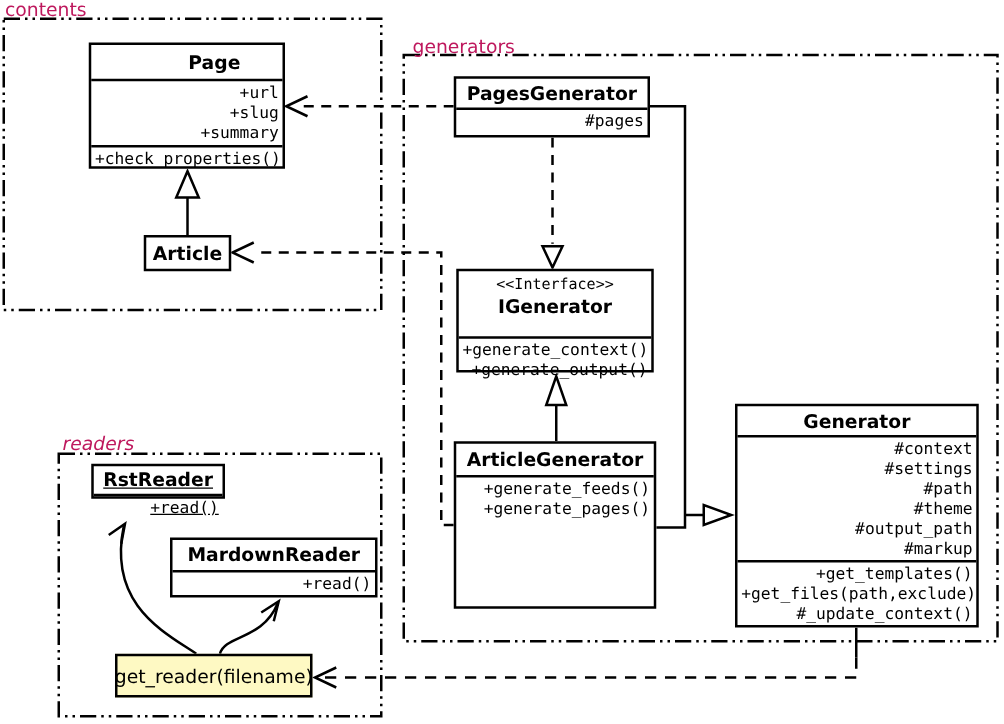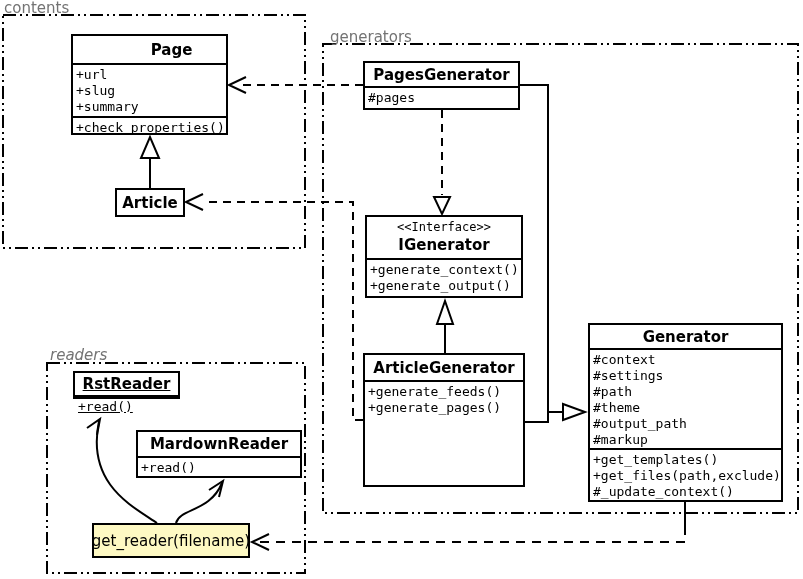--- a/index.html
+++ b/index.html
@@ -2,42 +2,42 @@
 <html><head>
 <meta charset="utf-8">
 <style>
   html,body{margin:0;padding:0;background:#fff;}
   .stage{
     position:relative;width:803px;height:579px;background:#fff;
     font-family:"DejaVu Sans",sans-serif;color:#000;overflow:hidden;
   }
   svg.wires{position:absolute;left:0;top:0;z-index:0;}
   .pkg-label{
-    position:absolute;z-index:2;font-size:15px;line-height:15px;color:#737373;
+    position:absolute;z-index:2;font-size:15px;line-height:15px;color:#be185d;
     background:transparent;white-space:nowrap;
   }
   .uml-box{
     position:absolute;z-index:1;box-sizing:border-box;background:#fff;
     border:2px solid #000;
   }
   .uml-title{
     font-weight:bold;font-size:15px;text-align:center;
     display:flex;align-items:center;justify-content:center;
     white-space:nowrap;
   }
   .uml-stereotype{
     font-family:"DejaVu Sans Mono",monospace;font-weight:normal;font-size:12px;
     text-align:center;line-height:15px;white-space:nowrap;
   }
   .uml-compartment{
     border-top:2px solid #000;
     font-family:"DejaVu Sans Mono",monospace;font-size:13px;
     padding:2px 3px 1px 3px;white-space:nowrap;overflow:hidden;
   }
-  .uml-row{line-height:16px;}
+  .uml-row{line-height:16px;text-align:right;}
   .plain-box{
     position:absolute;z-index:1;box-sizing:border-box;background:#fef9c3;
     border:2px solid #000;display:flex;align-items:center;justify-content:center;
     font-size:15px;white-space:nowrap;
   }
 </style>
 </head>
 <body>
 
 <div class="stage">
@@ -117,21 +117,21 @@
   </div>
 
   <div class="uml-box" style="left:363px;top:61px;width:157px;height:49px;">
     <div class="uml-title" style="height:23px;">PagesGenerator</div>
     <div class="uml-compartment">
       <div class="uml-row">#pages</div>
     </div>
   </div>
 
   <div class="uml-box" style="left:365px;top:215px;width:158px;height:83px;">
-    <div style="height:41px;padding-top:3px;box-sizing:border-box;">
+    <div style="height:52px;padding-top:3px;box-sizing:border-box;">
       <div class="uml-stereotype">&lt;&lt;Interface&gt;&gt;</div>
       <div class="uml-title" style="height:20px;">IGenerator</div>
     </div>
     <div class="uml-compartment">
       <div class="uml-row">+generate_context()</div>
       <div class="uml-row">+generate_output()</div>
     </div>
   </div>
 
   <div class="uml-box" style="left:363px;top:353px;width:162px;height:134px;">

